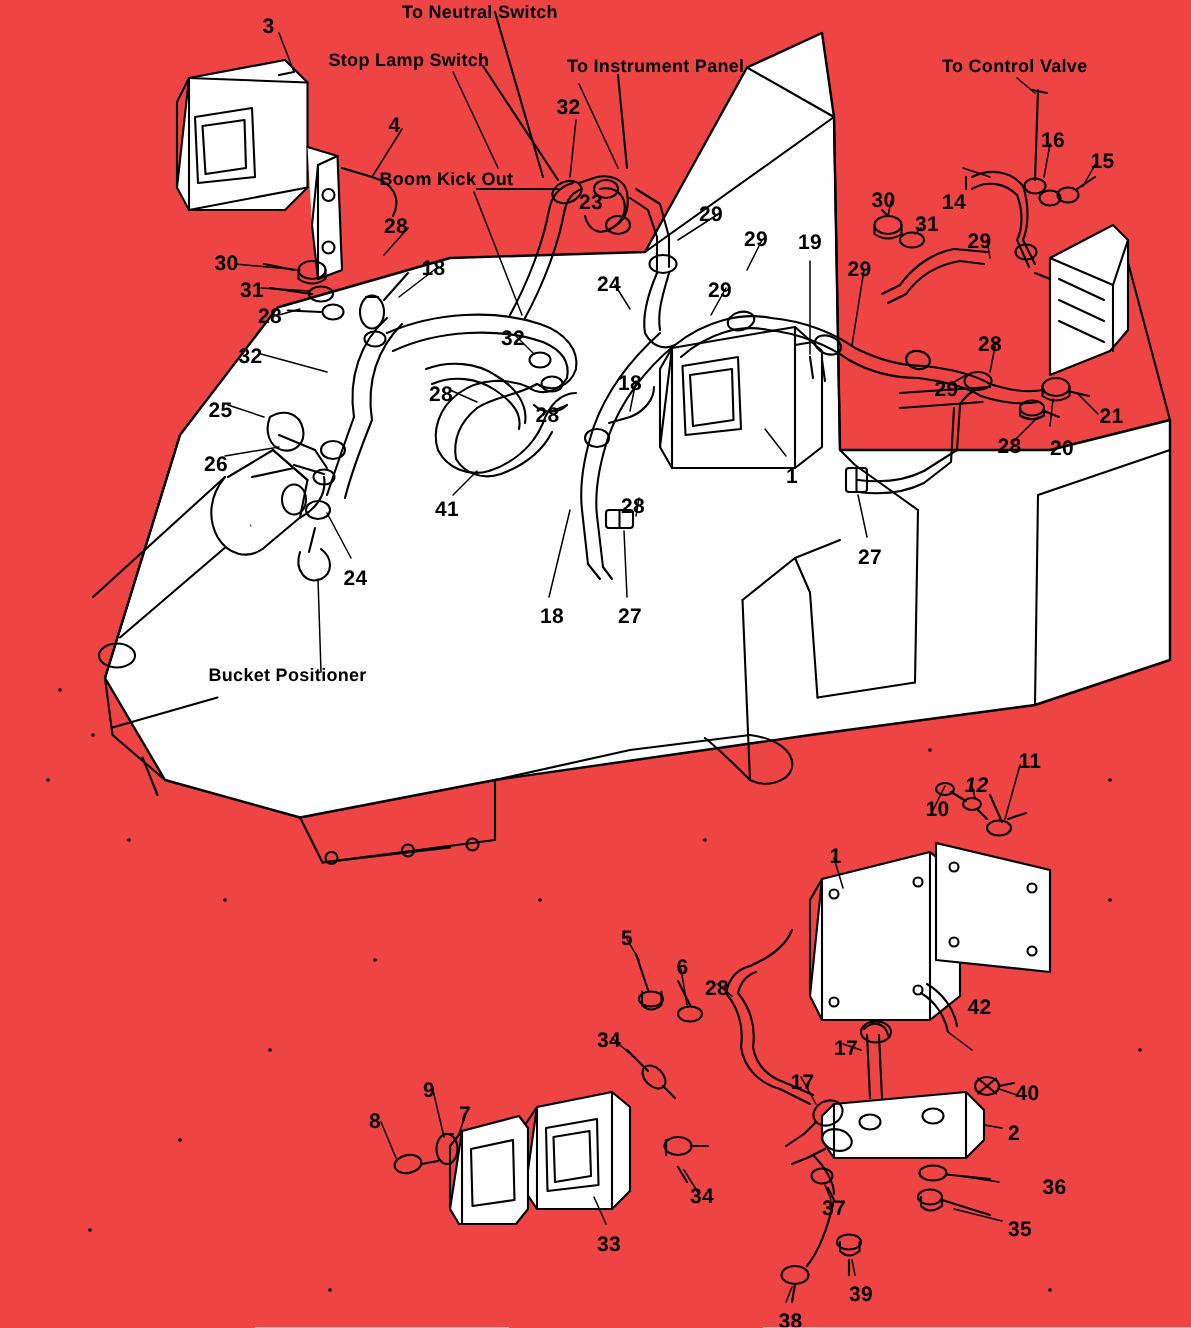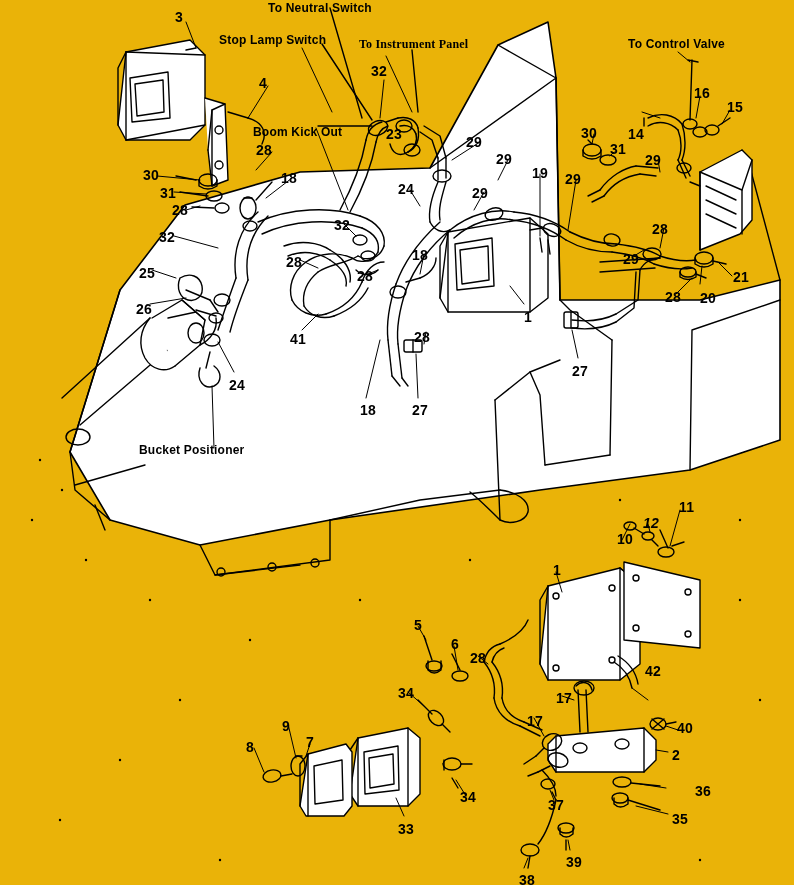--- a/index.html
+++ b/index.html
@@ -4,21 +4,21 @@
 <style>
   html, body {
     margin: 0;
     padding: 0;
     background: #ffffff;
   }
   #sheet {
     position: relative;
     width: 794px;
     height: 885px;
-    background: #eab308;
+    background: #ef4444;
     font-family: "Liberation Sans", sans-serif;
     overflow: hidden;
   }
   #artwork {
     position: absolute;
     left: 0;
     top: 0;
     width: 794px;
     height: 885px;
   }
@@ -461,42 +461,42 @@
         <circle cx="120" cy="760" r="1.2"></circle>
         <circle cx="60" cy="820" r="1.2"></circle>
         <circle cx="220" cy="860" r="1.2"></circle>
         <circle cx="700" cy="860" r="1.2"></circle>
       </g>
     </g>
   </svg>
 
   <div class="lbl txt" style="left:268px; top:2px;">To Neutral Switch</div>
   <div class="lbl txt" style="left:219px; top:34px;">Stop Lamp Switch</div>
-  <div class="lbl txt" style="left:359px; top:38px;font-family:Liberation Serif, serif;">To Instrument Panel</div>
+  <div class="lbl txt" style="left:378px; top:38px;">To Instrument Panel</div>
   <div class="lbl txt" style="left:628px; top:38px;">To Control Valve</div>
-  <div class="lbl txt" style="left:253px; top:126px;">Boom Kick Out</div>
+  <div class="lbl txt" style="left:253px; top:113px;">Boom Kick Out</div>
   <div class="lbl txt" style="left:139px; top:444px;">Bucket Positioner</div>
 
   <div class="lbl num" style="left:175px; top:10px;">3</div>
   <div class="lbl num" style="left:371px; top:64px;">32</div>
   <div class="lbl num" style="left:259px; top:76px;">4</div>
   <div class="lbl num" style="left:694px; top:86px;">16</div>
   <div class="lbl num" style="left:727px; top:100px;">15</div>
   <div class="lbl num" style="left:628px; top:107px;margin-top:20px;">14</div>
   <div class="lbl num" style="left:386px; top:127px;">23</div>
   <div class="lbl num" style="left:256px; top:143px;">28</div>
   <div class="lbl num" style="left:466px; top:135px;">29</div>
   <div class="lbl num" style="left:581px; top:126px;">30</div>
   <div class="lbl num" style="left:610px; top:142px;">31</div>
   <div class="lbl num" style="left:496px; top:152px;">29</div>
   <div class="lbl num" style="left:645px; top:153px;">29</div>
   <div class="lbl num" style="left:143px; top:168px;">30</div>
   <div class="lbl num" style="left:160px; top:186px;">31</div>
   <div class="lbl num" style="left:281px; top:171px;">18</div>
-  <div class="lbl num" style="left:532px; top:166px;">19</div>
+  <div class="lbl num" style="left:532px; top:154px;">19</div>
   <div class="lbl num" style="left:565px; top:172px;">29</div>
   <div class="lbl num" style="left:172px; top:203px;">28</div>
   <div class="lbl num" style="left:398px; top:182px;">24</div>
   <div class="lbl num" style="left:472px; top:186px;">29</div>
   <div class="lbl num" style="left:334px; top:218px;">32</div>
   <div class="lbl num" style="left:652px; top:222px;">28</div>
   <div class="lbl num" style="left:159px; top:230px;">32</div>
   <div class="lbl num" style="left:412px; top:248px;">18</div>
   <div class="lbl num" style="left:623px; top:252px;">29</div>
   <div class="lbl num" style="left:286px; top:255px;">28</div>

